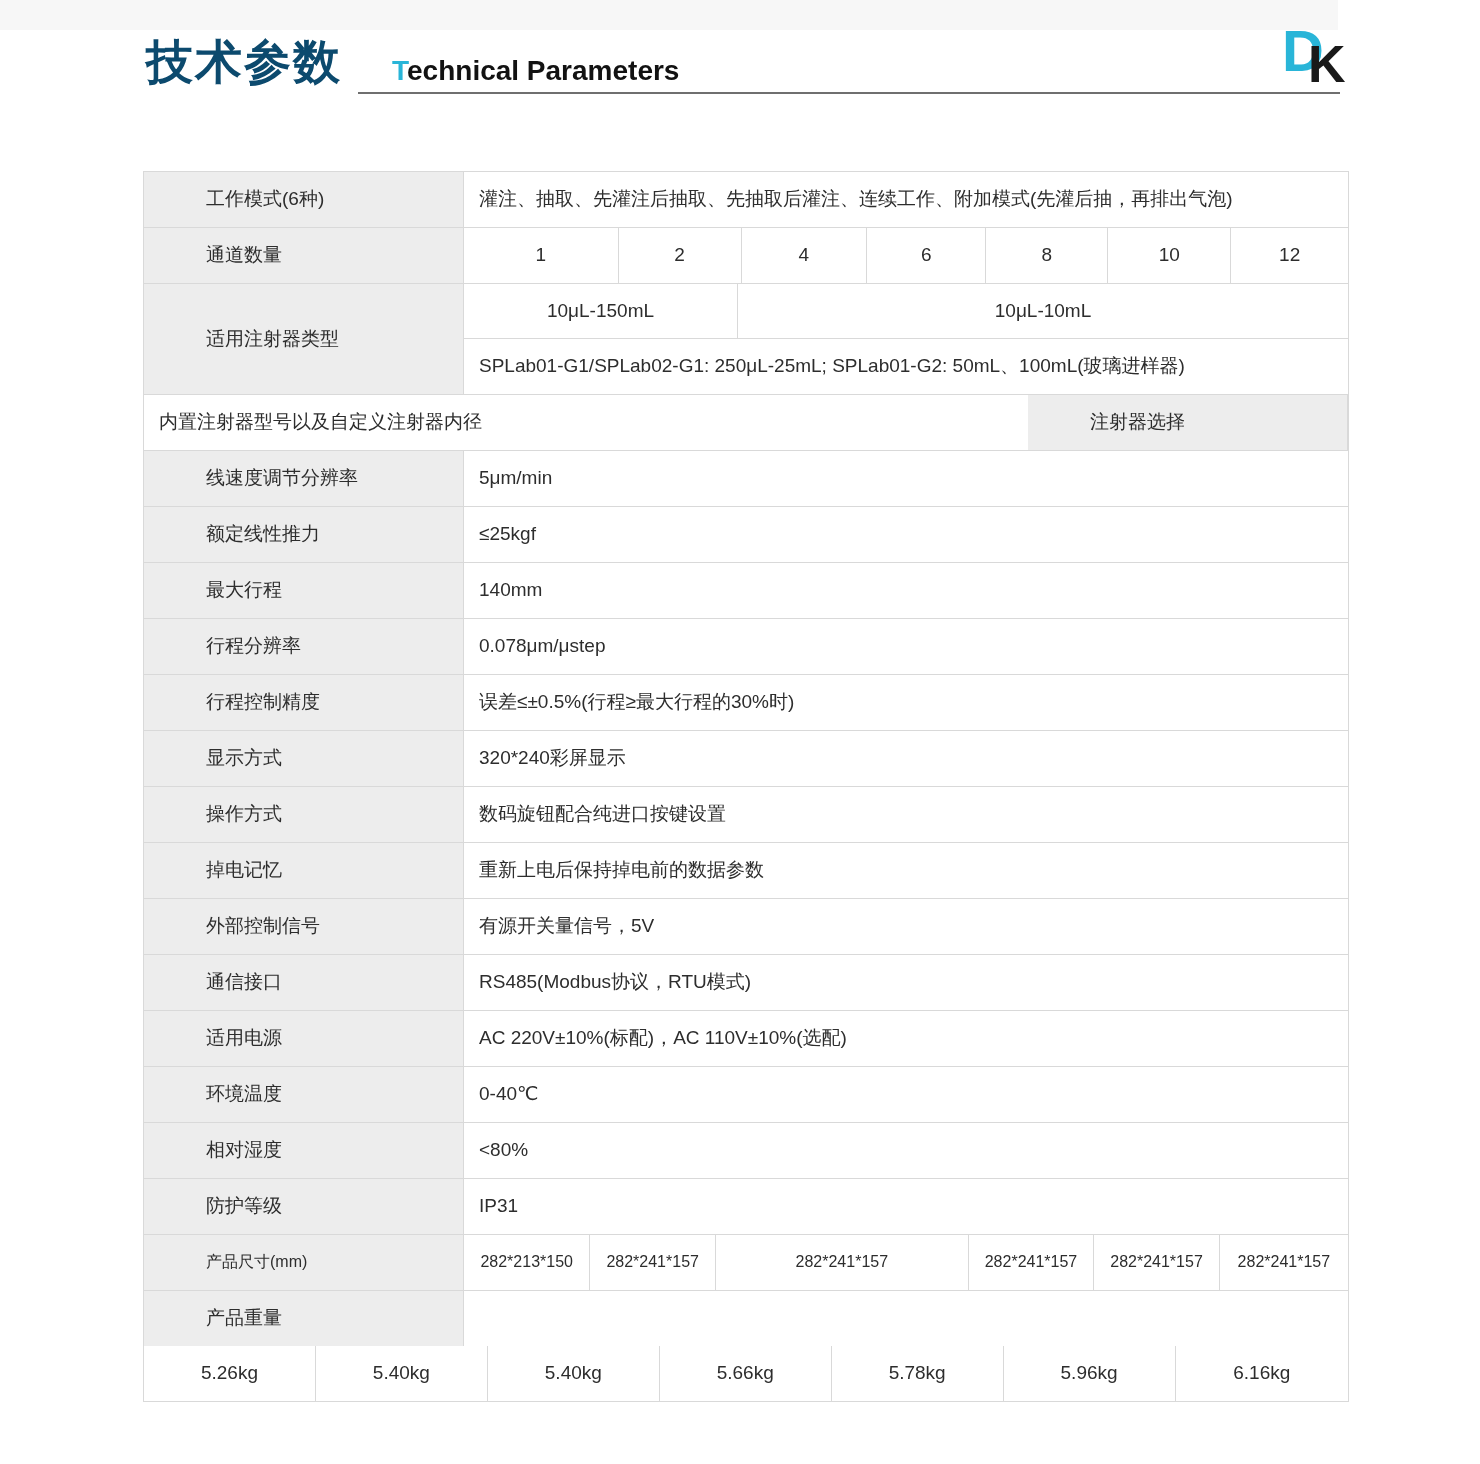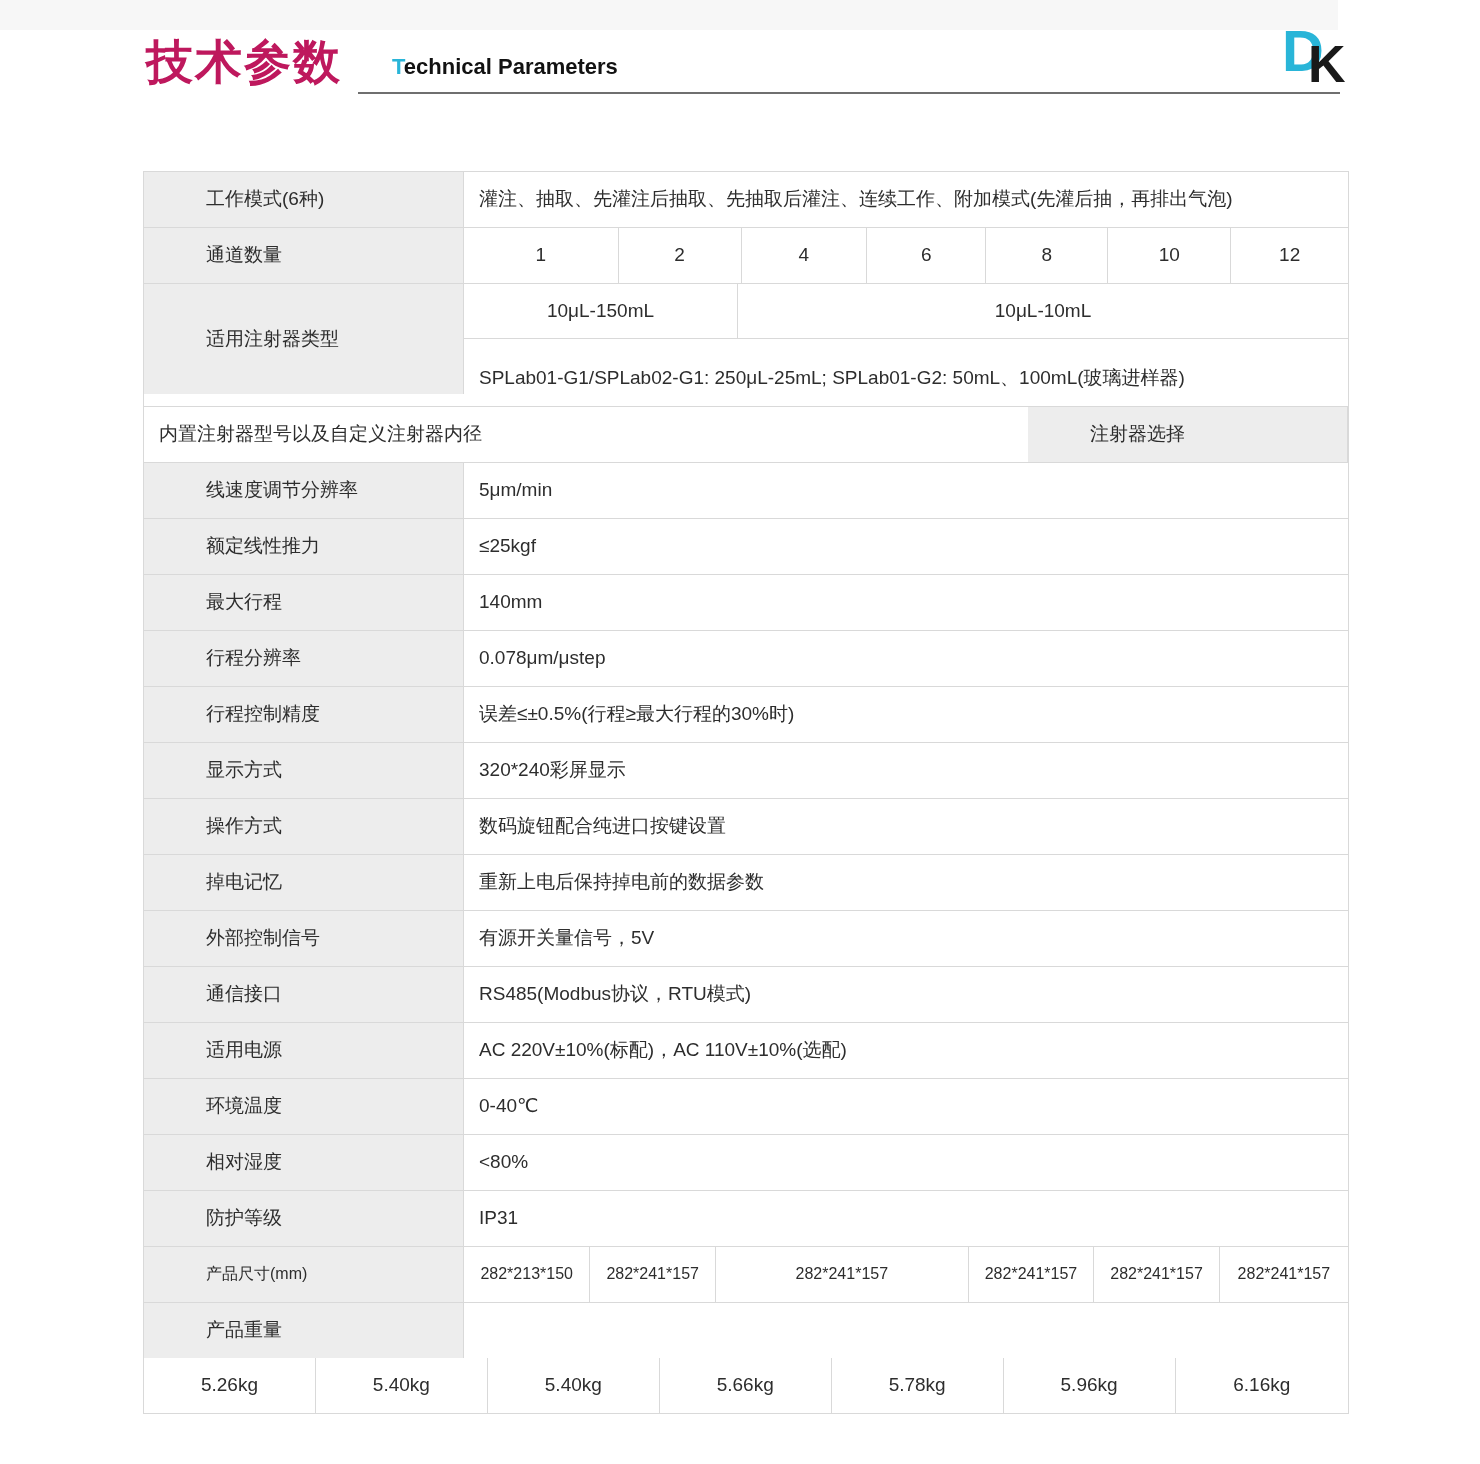--- a/index.html
+++ b/index.html
@@ -3,43 +3,43 @@
 <meta charset="utf-8">
 <style>
   *{box-sizing:border-box;}
   html,body{margin:0;padding:0;}
   body{width:1480px;height:1464px;background:#ffffff;position:relative;
        font-family:"Liberation Sans","DejaVu Sans",sans-serif;color:#2d2d2d;overflow:hidden;}
 
   .topbar{position:absolute;left:0;top:0;width:1338px;height:30px;background:#f7f7f7;}
 
   .title-cn{position:absolute;left:146px;top:34px;font-size:47px;font-weight:900;
-            color:#be185d;letter-spacing:2px;line-height:1.2;}
-  .title-en{position:absolute;left:392px;top:54px;font-size:22px;font-weight:700;color:#121212;line-height:1.2;}
+            color:#0c4a6e;letter-spacing:2px;line-height:1.2;}
+  .title-en{position:absolute;left:392px;top:54px;font-size:28px;font-weight:700;color:#121212;line-height:1.2;}
   .title-en .accent{color:#29b5d8;}
   .underline{position:absolute;left:358px;top:92px;width:982px;height:2px;background:#6f6f6f;}
 
   .logo{position:absolute;left:1282px;top:22px;width:70px;height:78px;}
   .logo-d{position:absolute;left:0;top:0;font-size:58px;font-weight:800;color:#29b5d8;line-height:1;}
   .logo-k{position:absolute;left:26px;top:16px;font-size:52px;font-weight:800;color:#191919;line-height:1;}
 
   .spec-table{position:absolute;left:143px;top:171px;width:1206px;
               border:1px solid #d9d9d9;background:#fff;}
   .row{display:flex;border-bottom:1px solid #d9d9d9;}
   .row:last-child{border-bottom:none;flex-direction:column;}
   .cell{display:flex;align-items:center;font-size:19px;color:#2d2d2d;line-height:1.3;}
   .label{width:320px;min-width:320px;background:#ededed;border-right:1px solid #d9d9d9;
          padding-left:62px;padding-right:10px;}
   .h55{height:55px;}
   .h110{height:110px;}
   .value-left{flex:1;padding-left:15px;padding-right:10px;}
   .vwrap{flex:1;display:flex;}
   .vcell{border-right:1px solid #d9d9d9;justify-content:center;text-align:center;}
   .vcell:last-child{border-right:none;}
-  .group-right{flex:1;display:flex;flex-direction:column;gap:12px;}
+  .group-right{flex:1;display:flex;flex-direction:column;}
   .subrow{display:flex;height:55px;}
   .subrow.first{border-bottom:1px solid #d9d9d9;}
   .subrow .cell{height:auto;}
   
   .ch1{width:17.5%}.ch2{width:13.9%}.ch3{width:14.2%}.ch4{width:13.5%}
   .ch5{width:13.8%}.ch6{width:13.9%}.ch7{flex:1}
   
   .s1{width:31%}.s2{flex:1}
   
   .dims .cell{font-size:16px;}

